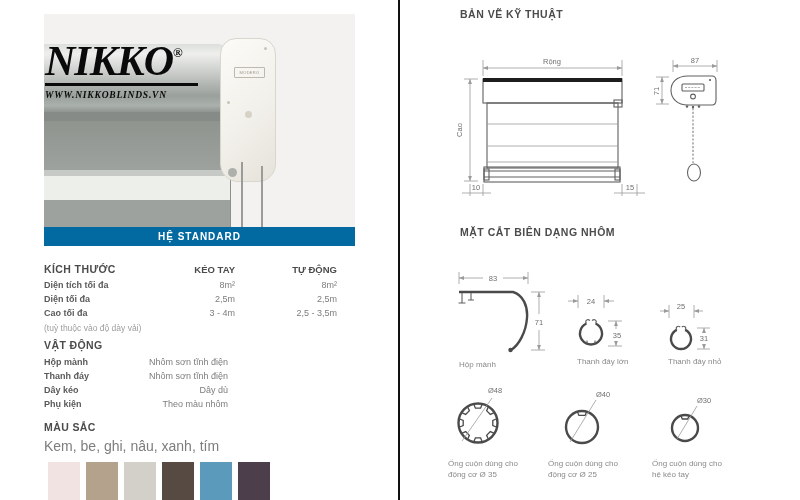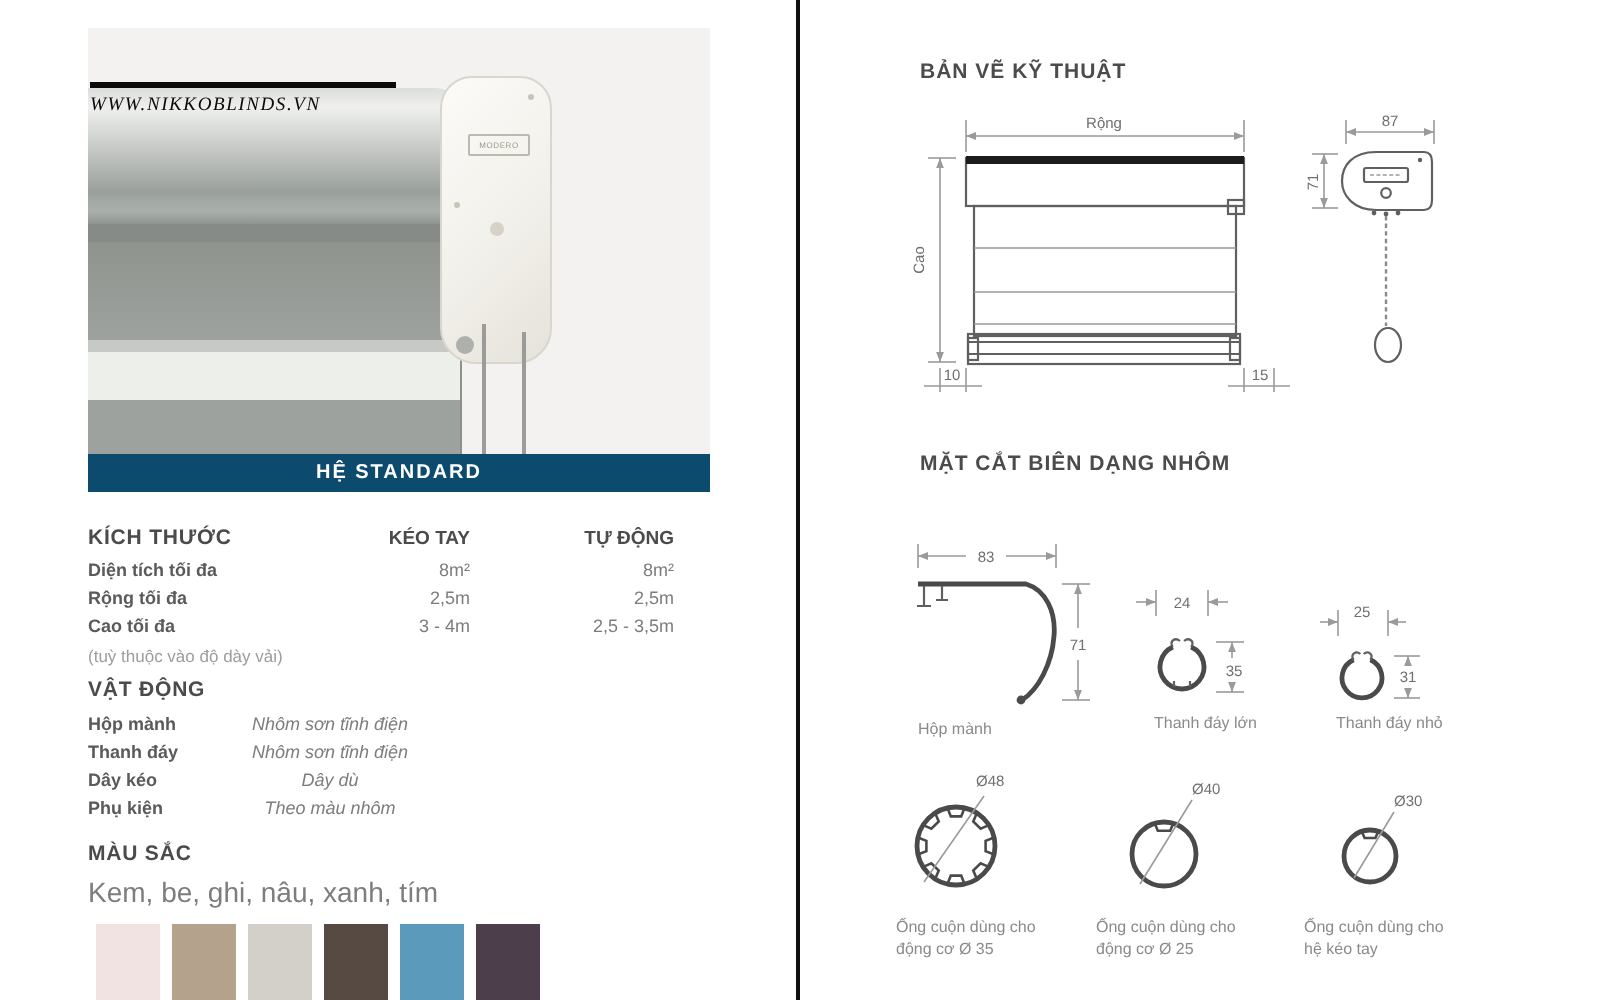--- a/index.html
+++ b/index.html
@@ -24,21 +24,21 @@
   .cap-dot-l { position:absolute; left:24px; top:72px; width:7px; height:7px; border-radius:50%; background:#d6d2c6; }
   .cap-hub { position:absolute; left:184px; top:154px; width:9px; height:9px; border-radius:50%; background:#aeb0ac; }
   .fabric { position:absolute; left:0; top:107px; width:187px; height:106px; border-right:1px solid #8d918d; }
   .stripe { position:absolute; left:0; width:100%; }
   .cord { position:absolute; width:2px; background:#9b9b97; }
   .logo { position:absolute; left:1px; top:26px; color:#0a0a0a; }
   .logo .word { font-family:"Liberation Serif", serif; font-style:italic; font-weight:900;
     font-size:42px; line-height:1; letter-spacing:-1px; }
   .logo .reg { font-size:13px; vertical-align:18px; letter-spacing:0; }
   .logo .rule { width:153px; border-bottom:3.5px solid #0a0a0a; margin-top:1px; }
-  .logo .site { font-family:"Liberation Serif", serif; font-style:italic; font-weight:400;
+  .logo .site { font-family:"Liberation Serif", serif; font-style:italic; font-weight:700;
     font-size:9.5px; letter-spacing:.8px; margin-top:4px; }
 
   .banner { position:absolute; left:44px; top:227px; width:311px; height:19px;
     color:#fff; font-size:10px; font-weight:700; letter-spacing:1px;
     text-align:center; line-height:19px; }
 
   .sec-head { font-size:10.5px; font-weight:700; color:#4b4b4b; letter-spacing:.4px; }
   .dims { position:absolute; left:44px; top:260px; width:293px; }
   .dims .hrow { display:flex; align-items:flex-end; height:15px; margin-bottom:5px; }
   .dims .hrow .c1 { flex:1; }
@@ -47,21 +47,21 @@
   .dims .hrow .c2, .dims .hrow .c3 { font-size:9.5px; font-weight:700; color:#4b4b4b; }
   .drow { display:flex; height:14px; font-size:9px; }
   .drow .c1 { flex:1; color:#5a5a5a; font-weight:600; }
   .drow .c2, .drow .c3 { color:#7d7d7d; }
   .note { font-size:8.5px; color:#9d9d9d; margin-top:1px; }
 
   .mats { position:absolute; left:44px; top:339px; width:200px; }
   .mats .sec-head { margin-bottom:6px; }
   .mrow { display:flex; height:14px; font-size:9px; }
   .mrow .ml { width:58px; color:#5a5a5a; font-weight:600; }
-  .mrow .mv { width:126px; text-align:center; color:#7d7d7d;font-style:italic; }
+  .mrow .mv { width:126px; text-align:right; color:#7d7d7d; }
 
   .colors { position:absolute; left:44px; top:421px; }
   .colors .names { font-size:14px; color:#7d7d7d; margin-top:5px; }
   .swatches { position:absolute; left:48px; top:462px; height:38px; display:flex; gap:6px; }
   .swatch { width:32px; height:38px; }
 
   
   .divider { position:absolute; left:398px; top:0; width:2px; height:500px; background:#101010; }
   .rtitle { position:absolute; left:460px; font-size:10.5px; font-weight:700;
     color:#4b4b4b; letter-spacing:.5px; }
@@ -89,40 +89,41 @@
     <div class="endcap">
       <div class="modero">MODERO</div>
       <div class="cap-dot-s" style="right:8px;top:8px"></div>
       <div class="cap-dot-s" style="left:6px;top:62px"></div>
       <div class="cap-dot-l"></div>
     </div>
     <div class="cap-hub"></div>
     <div class="cord" style="left:197px;top:148px;height:65px"></div>
     <div class="cord" style="left:217px;top:152px;height:61px"></div>
     <div class="logo">
+      <div class="word"><span>NIKKO</span><span class="reg">®</span></div>
       <div class="rule"></div>
       <div class="site">WWW.NIKKOBLINDS.VN</div>
     </div>
   </div>
 
-  <div class="banner" style="background: #0c4a6e;">HỆ STANDARD</div>
+  <div class="banner" style="background: #0369a1;">HỆ STANDARD</div>
 
   <div class="dims">
     <div class="hrow">
       <div class="c1 sec-head">KÍCH THƯỚC</div>
       <div class="c2">KÉO TAY</div>
       <div class="c3">TỰ ĐỘNG</div>
     </div>
     <div class="drow">
       <div class="c1">Diện tích tối đa</div>
       <div class="c2">8m²</div>
       <div class="c3">8m²</div>
     </div>
     <div class="drow">
-      <div class="c1">Rộng tối đa</div>
+      <div class="c1">Diện tối đa</div>
       <div class="c2">2,5m</div>
       <div class="c3">2,5m</div>
     </div>
     <div class="drow">
       <div class="c1">Cao tối đa</div>
       <div class="c2">3 - 4m</div>
       <div class="c3">2,5 - 3,5m</div>
     </div>
     <div class="note">(tuỳ thuộc vào độ dày vải)</div>
   </div>
@@ -155,21 +156,21 @@
     <div class="swatch" style="background: rgb(240, 227, 225);"></div>
     <div class="swatch" style="background: rgb(180, 162, 141);"></div>
     <div class="swatch" style="background: rgb(210, 208, 201);"></div>
     <div class="swatch" style="background: rgb(86, 74, 66);"></div>
     <div class="swatch" style="background: rgb(92, 154, 188);"></div>
     <div class="swatch" style="background: rgb(77, 62, 75);"></div>
   </div>
 
   <div class="divider"></div>
 
-  <div class="rtitle" style="top:30px">BẢN VẼ KỸ THUẬT</div>
+  <div class="rtitle" style="top:8px">BẢN VẼ KỸ THUẬT</div>
 
   <svg style="left:440px;top:50px" width="320" height="152" viewBox="440 50 320 152">
     <defs>
       <marker id="ar1" viewBox="0 0 10 10" refX="9" refY="5" markerWidth="7" markerHeight="7" orient="auto-start-reverse">
         <path d="M0,1.5 L9,5 L0,8.5 z" fill="#9a9a9a"></path>
       </marker>
     </defs>
 
     <g>
       <line class="dim" x1="483" y1="60" x2="483" y2="76"></line>

